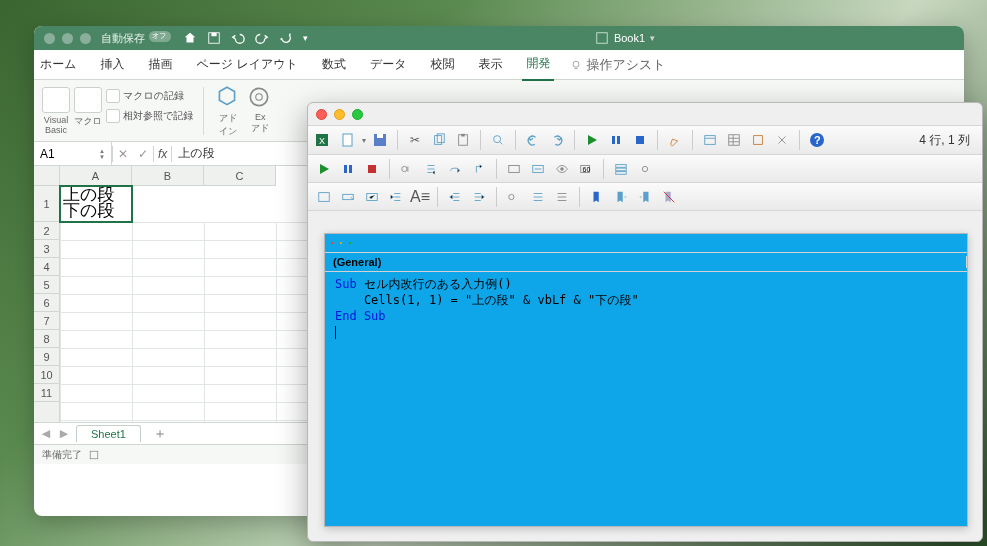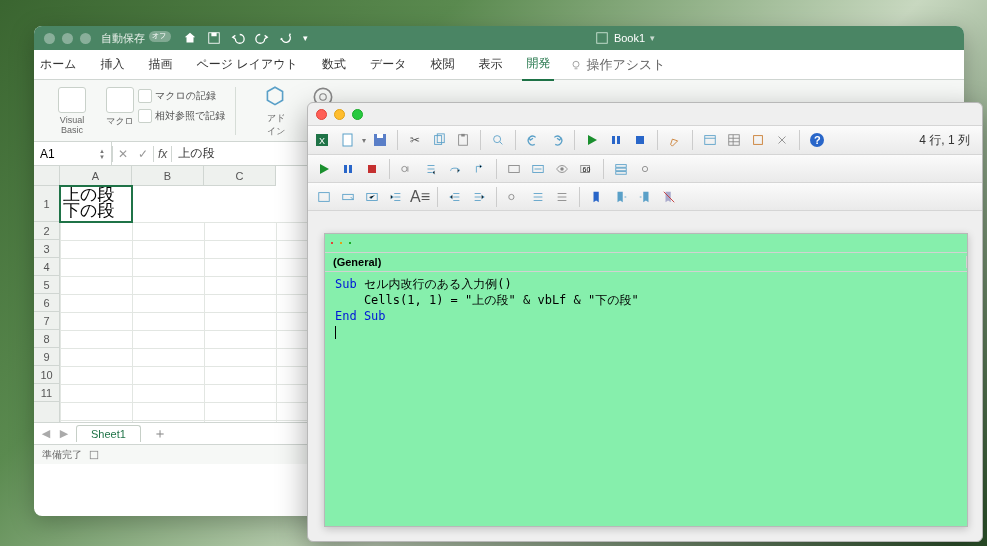--- a/index.html
+++ b/index.html
@@ -53,21 +53,21 @@
   .ribbon-right { position:absolute; right:8px; display:flex; gap:6px;}
   .ribbon-right .btn { border:1px solid #c3cdc6; border-radius:3px; padding:2px 8px; font-size:11px; display:flex;align-items:center;gap:3px;color:#1f7347;}
 
   .ribbon-body {
     height: 62px; background:#f6f8f6;
     border-bottom:1px solid #d0d6d2;
     display:flex; align-items:center;
     padding: 4px 8px; font-size:10px; color:#555;
     gap:10px;
   }
-  .rgroup { display:flex; flex-direction:column; align-items:center; gap:2px;margin-left:16px;}
+  .rgroup { display:flex; flex-direction:column; align-items:center; gap:2px;}
   .rgroup .box { width:28px;height:26px; border:1px solid #c9d1ca; border-radius:3px; background:#fff;}
   .rpair { display:flex; gap:4px; align-items:flex-start;}
   .rlabel { font-size:9px; color:#666; text-align:center;}
   .rcheck { display:flex;align-items:center;gap:3px;font-size:10px;color:#555;}
   .vdiv { width:1px; background:#d6ddd7; height:48px; }
 
   .formula-bar {
     height: 24px; border-bottom:1px solid #d0d6d2;
     display:flex; align-items:center; font-size:12px;
   }
@@ -115,21 +115,21 @@
   .tb-ico{width:20px;height:20px;display:flex;align-items:center;justify-content:center;color:#555;border-radius:2px;}
   .tb-sep{width:1px;height:20px;background:#ccc;margin:0 3px;}
   .tb-status{margin-left:auto;font-size:12px;color:#333;padding-right:6px;}
 
   .vbe-toolbar2{height:28px;border-bottom:1px solid #d5d5d5;background:linear-gradient(#fbfbfb,#eaeaea);display:flex;align-items:center;padding:0 6px;gap:4px;}
   .vbe-toolbar3{height:28px;border-bottom:1px solid #d5d5d5;background:linear-gradient(#fbfbfb,#eaeaea);display:flex;align-items:center;padding:0 6px;gap:4px;}
 
   .code-sub{
     position:absolute; left:16px; top:130px;
     width:644px; height:294px;
-    background:#86efac; border:1px solid #b8b8b8;
+    background:#0ea5e9; border:1px solid #b8b8b8;
     box-shadow:0 2px 8px rgba(0,0,0,.2);
   }
   .code-sub .subbar{height:18px;display:flex;align-items:center;padding:0 6px;gap:7px;}
   .code-head{height:20px;border-top:1px solid #d2d2d2;border-bottom:1px solid #d2d2d2;display:flex;align-items:center;font-size:11px;}
   .code-head .sel{flex:1;padding:0 8px;font-weight:bold;border-right:1px solid #d2d2d2;display:flex;align-items:center;justify-content:space-between;}
   .code-body{padding:4px 10px;font-family:Menlo,Consolas,monospace;font-size:12px;line-height:16px;white-space:pre;color:#000;}
   .kw{color:#0016d8;}
   .cursor{display:inline-block;width:1px;height:13px;background:#000;vertical-align:middle;}
 
   svg{display:block;}

